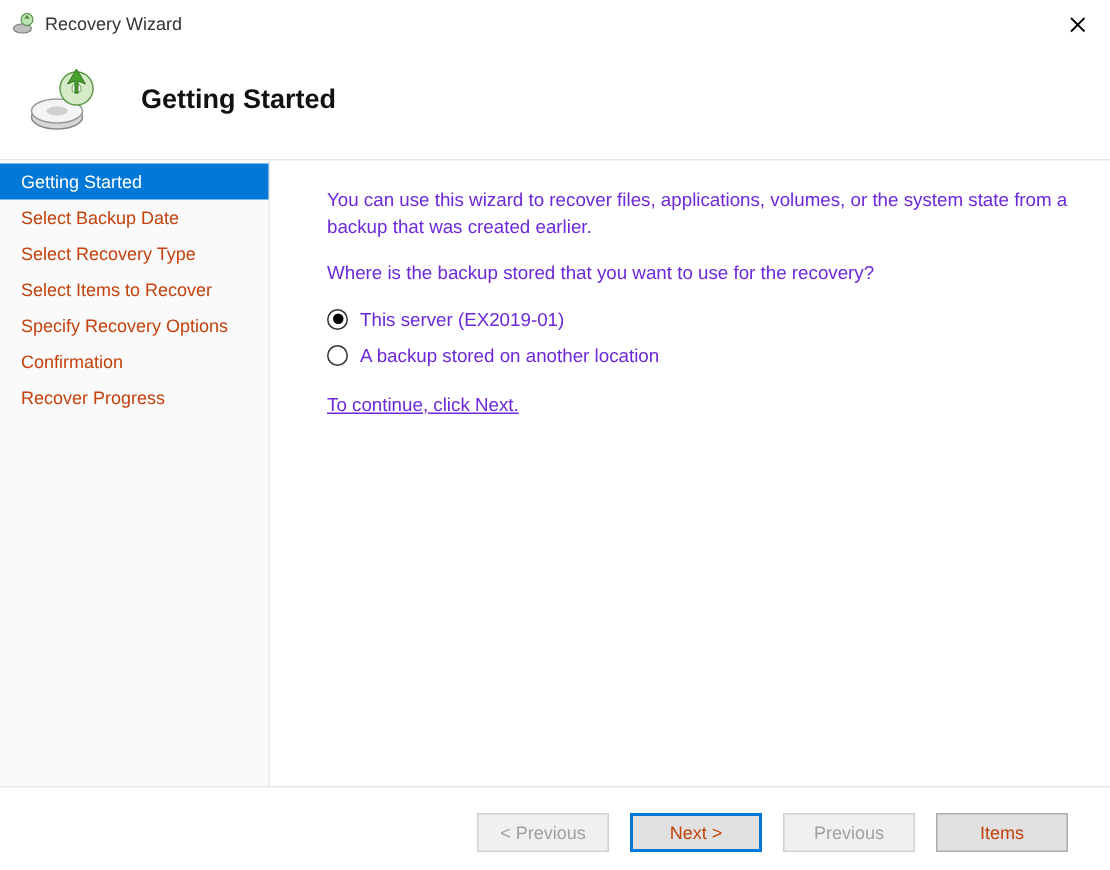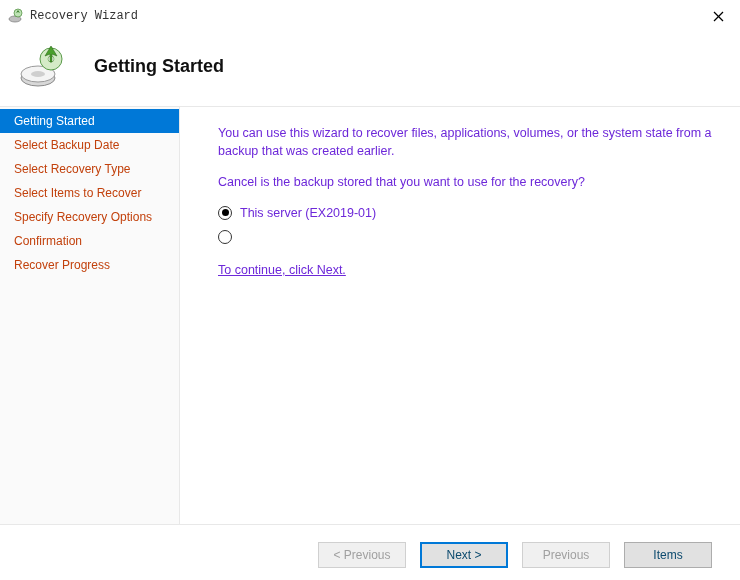--- a/index.html
+++ b/index.html
@@ -10,21 +10,20 @@
     font-size: 12px;
     color: #000;
     background: #fff;
     overflow: hidden;
   }
   .titlebar {
     display: flex;
     align-items: center;
     height: 28px;
     padding: 16px 8px;
-    font-family: Liberation Mono, monospace;
   }
   .titlebar .tb-icon {
     width: 16px; height: 16px;
     margin-right: 6px;
     display: inline-flex;
     align-items: center;
     justify-content: center;
   }
   .titlebar .tb-title {
     font-size: 12px;
@@ -115,21 +114,21 @@
     padding: 0 28px;
     gap: 14px;
     border-top: 1px solid #e8e8e8;
   }
   .btn {
     min-width: 88px;
     height: 26px;
     border: 1px solid #adadad;
     background: #e1e1e1;
     font-size: 12px;
-    color: #0c4a6e;
+    color: #c2410c;
     cursor: pointer;
     display: inline-flex;
     align-items: center;
     justify-content: center;
     padding: 0 10px;
   }
   .btn.disabled {
     color: #a0a0a0;
     border-color: #d0d0d0;
     background: #f0f0f0;
@@ -194,29 +193,30 @@
     <div class="sidebar-item">
       <span>Confirmation</span>
     </div>
     <div class="sidebar-item">
       <span>Recover Progress</span>
     </div>
   </div>
 
   <div class="main">
     <p>You can use this wizard to recover files, applications, volumes, or the system state from a backup that was created earlier.</p>
-    <p>Cancel is the backup stored that you want to use for the recovery?</p>
+    <p>Where is the backup stored that you want to use for the recovery?</p>
 
     <div class="radio-row">
       <span class="radio-circle checked"></span>
       <span>This server (EX2019-01)</span>
     </div>
 
     <div class="radio-row">
       <span class="radio-circle"></span>
+      <span>A backup stored on another location</span>
     </div>
 
     <p style="margin-top:18px;text-decoration:underline;">To continue, click Next.</p>
   </div>
 </div>
 
 <div class="footer">
   <button class="btn disabled">&lt; Previous</button>
   <button class="btn primary">Next &gt;</button>
   <button class="btn disabled">Previous</button>

